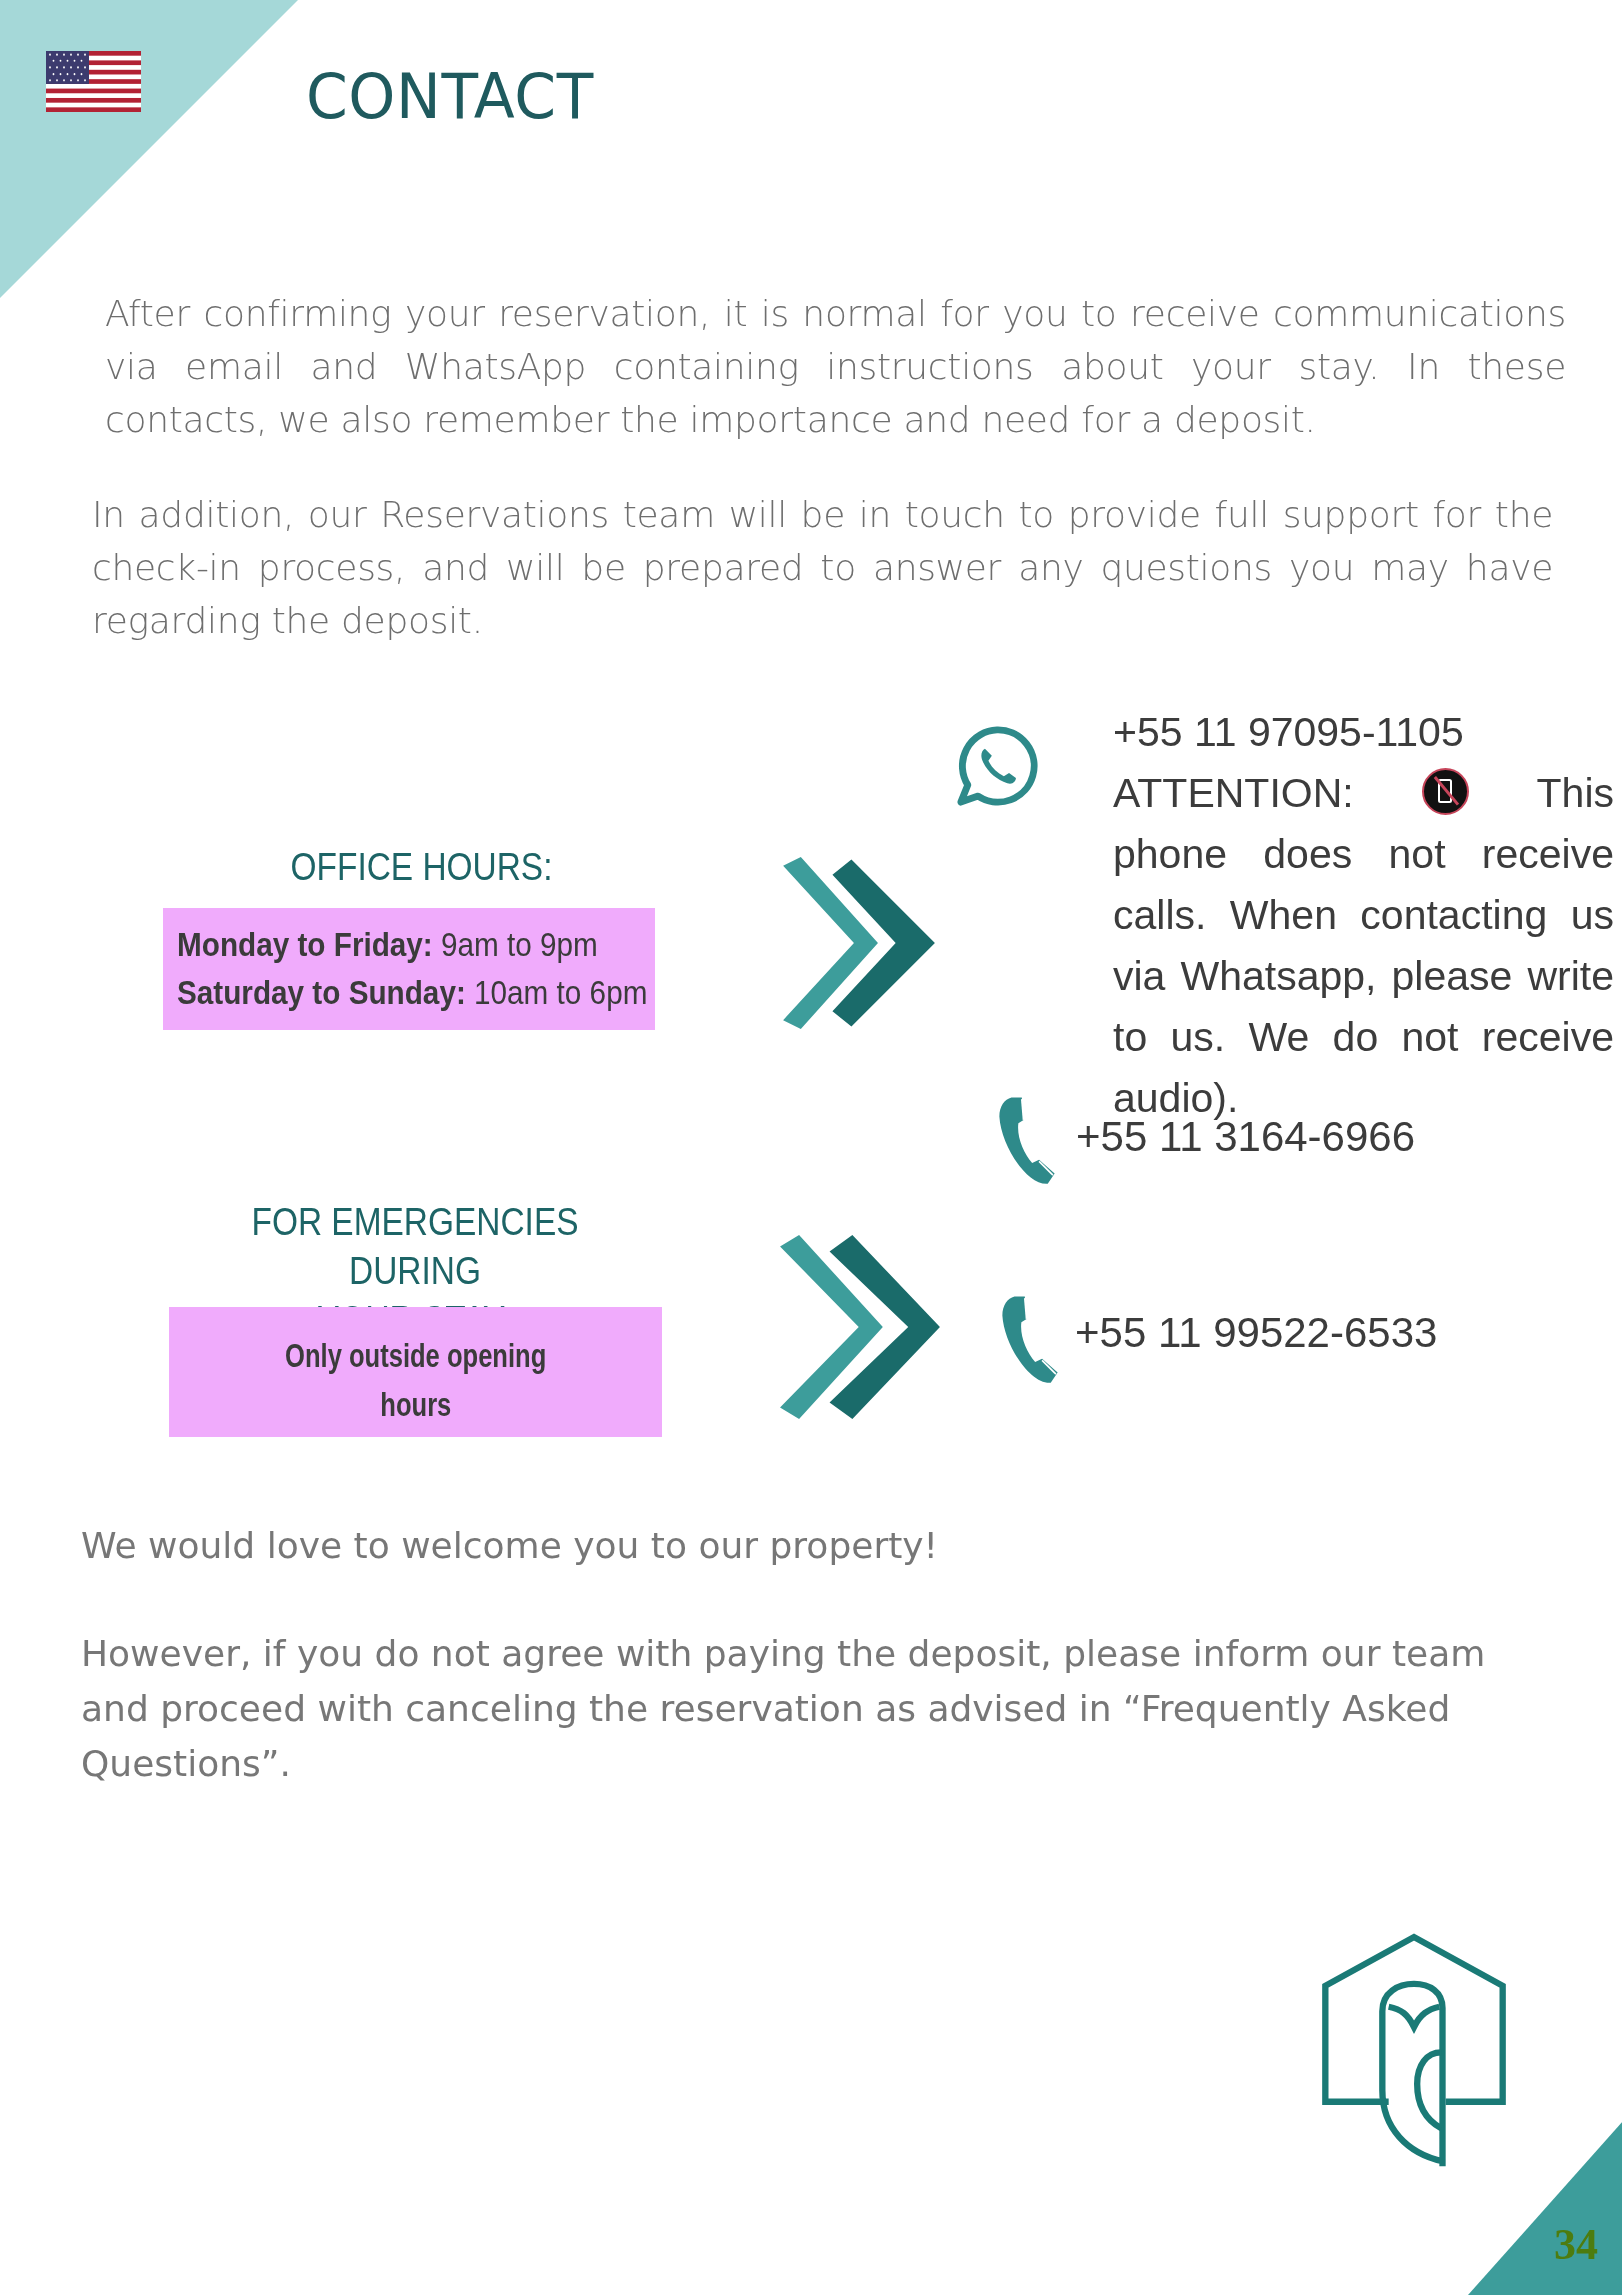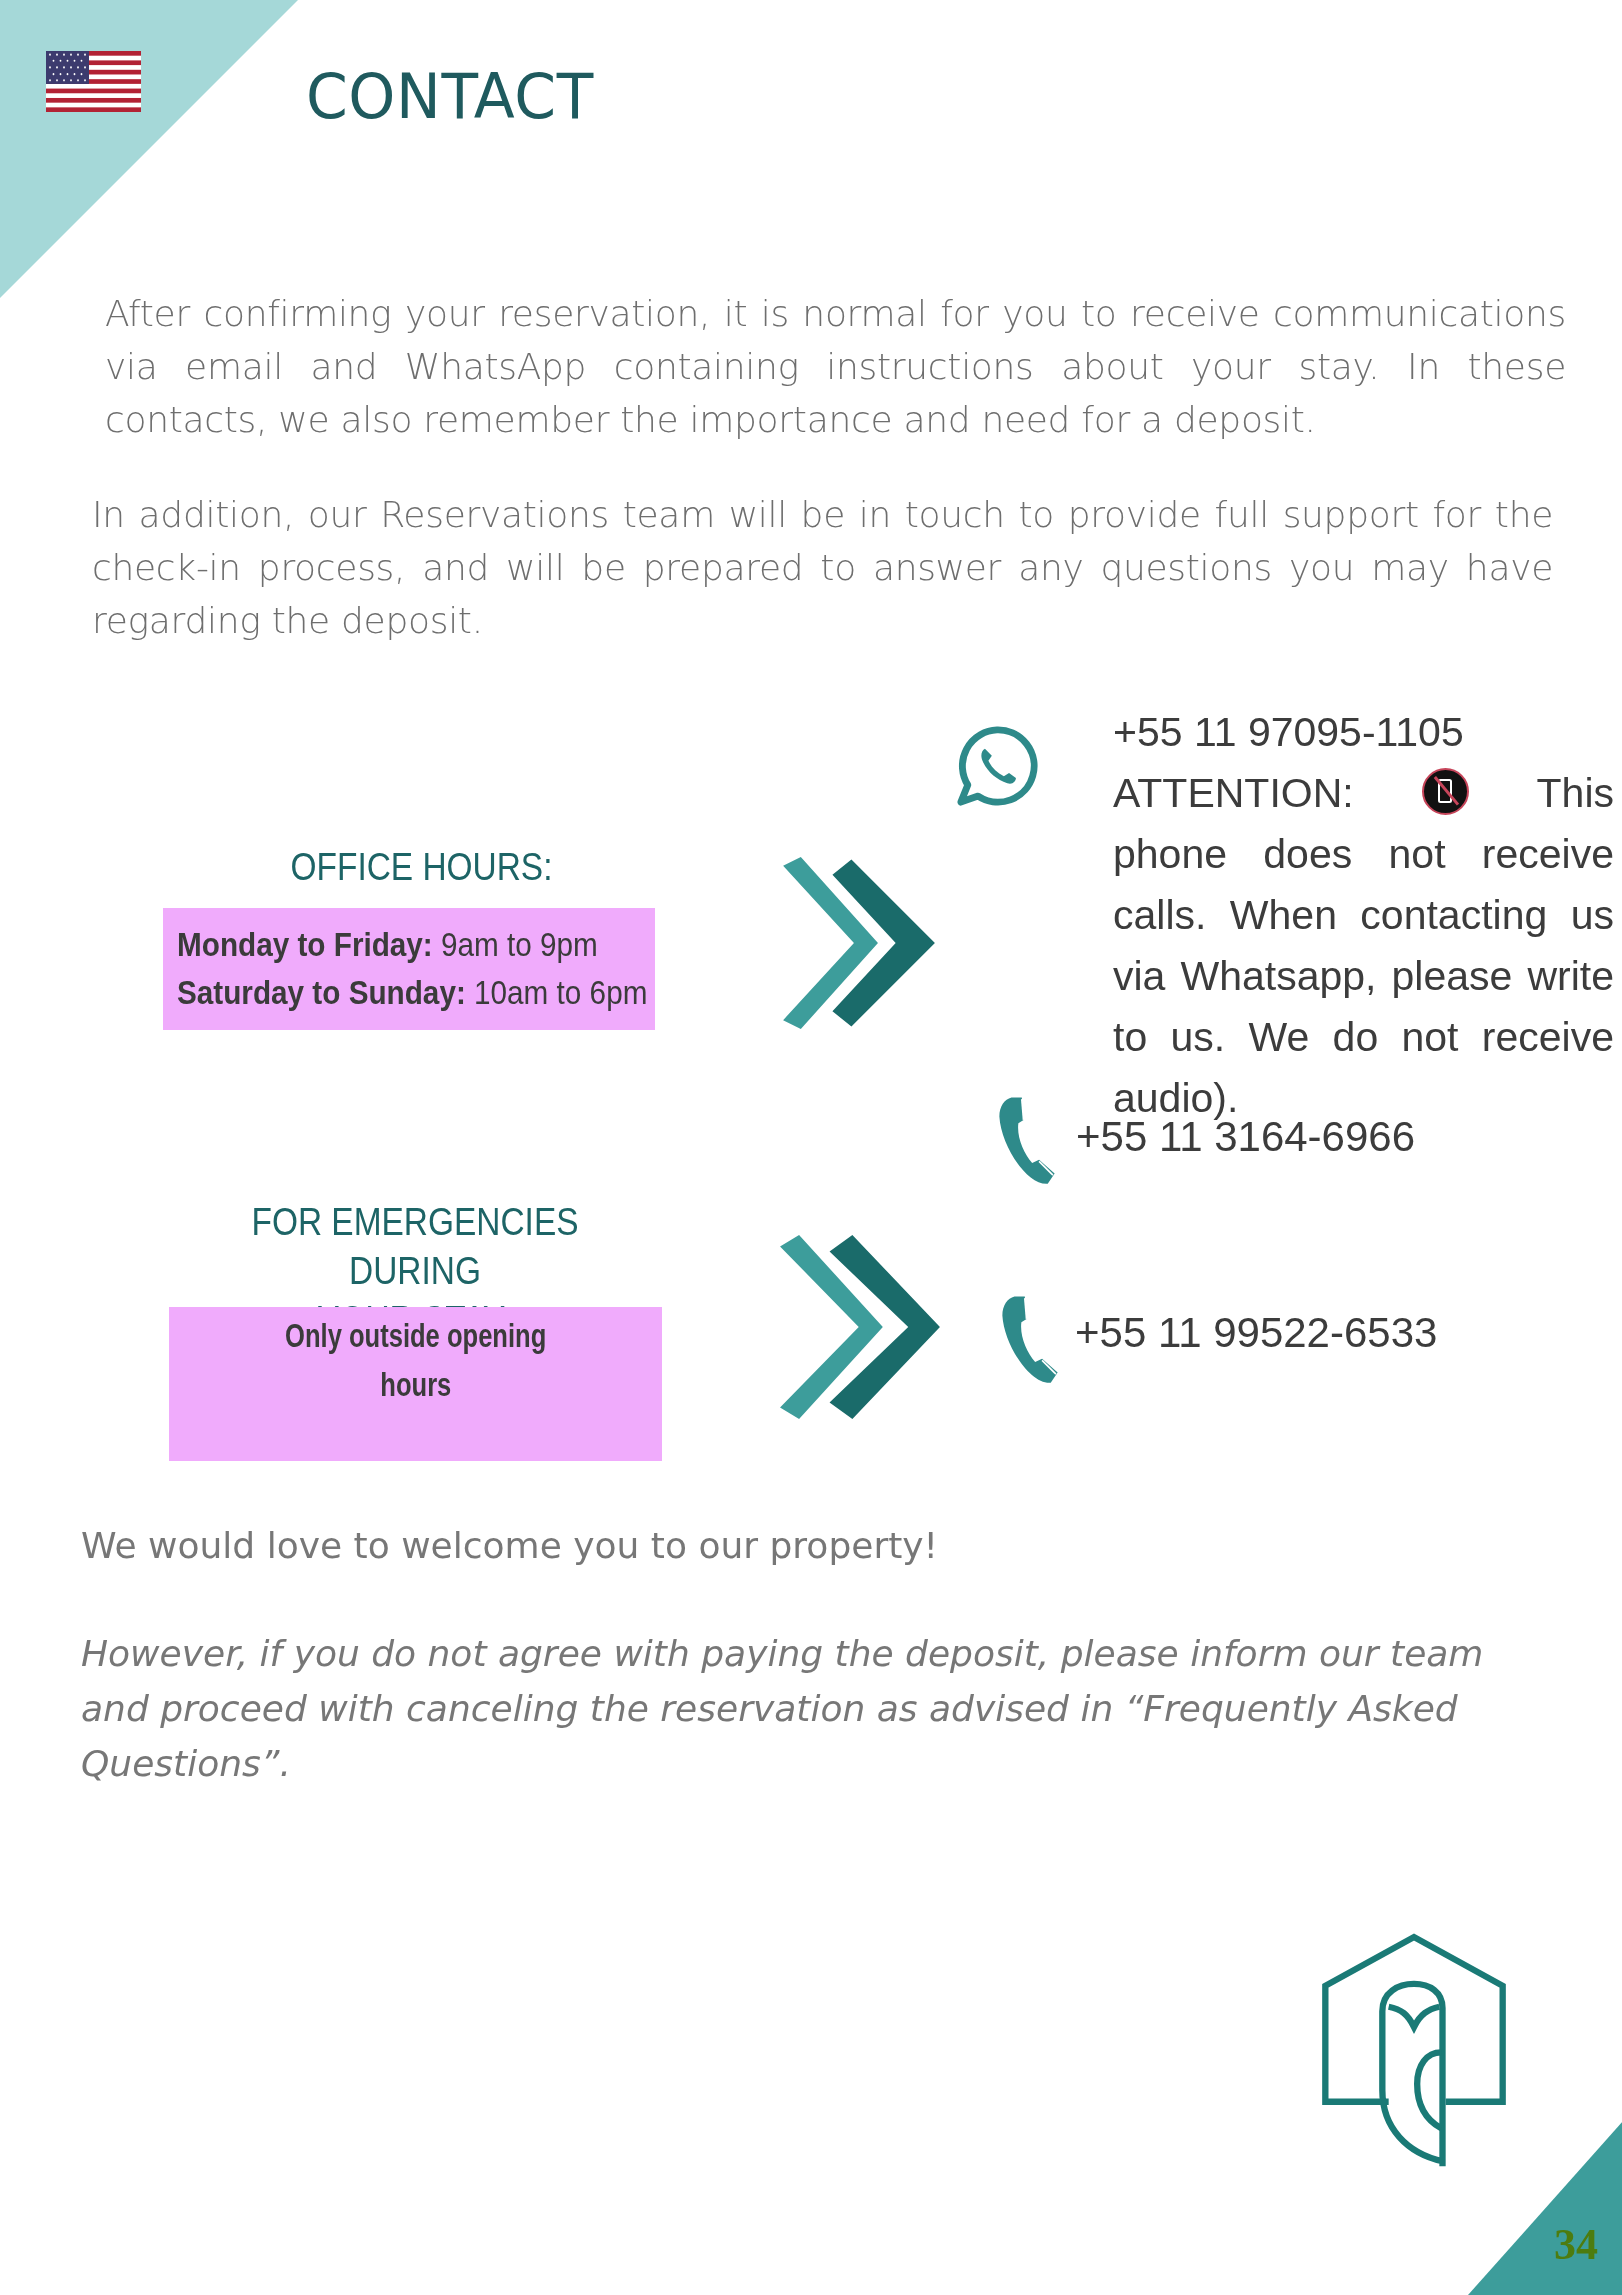--- a/index.html
+++ b/index.html
@@ -36,41 +36,41 @@
       position: absolute; left: 92px; width: 1461px;
       font-family: "DejaVu Sans", sans-serif; font-weight: 200;
       color: #6e6e6e; font-size: 36px; line-height: 53px;
       text-align: justify; letter-spacing: -0.3px;
     }
     .para-2 { top: 488px; }
     .para-1 { top: 274px; }
     .closing { position: absolute; left: 81px; width: 1464px;
       font-family: "DejaVu Sans", sans-serif; color: #777; font-size: 36px; line-height: 55px; }
     .closing-1 { top: 1518px; }
-    .closing-2 { top: 1626px; font-style: italic; }
+    .closing-2 { top: 1626px; }
 
     .section-heading {
       position: absolute; text-align: center;
       color: #1d6466; font-size: 38px; line-height: 49px;
       font-family: "Liberation Sans", sans-serif;
       transform: scaleX(0.88);
     }
     .office-heading { left: 165px; width: 513px; top: 843px; }
     .emerg-heading { left: 152px; width: 526px; top: 1198px; }
 
     .info-box {
       position: absolute; background: #f0abfc; color: #3b3b3b;
       font-family: "Liberation Sans", sans-serif;
     }
     .office-box { left: 163px; top: 908px; width: 492px; height: 122px;
       font-size: 33px; line-height: 48px; padding: 12.7px 0 0 14px; box-sizing: border-box; }
     .office-box .row { white-space: nowrap; transform: scaleX(0.9); transform-origin: left; }
     .office-box b { font-weight: bold; }
-    .emerg-box { left: 169px; top: 1307px; width: 493px; height: 154px;
-      font-size: 33px; line-height: 49px; text-align: center; padding-top: 4px; box-sizing: border-box; font-weight: bold; }
+    .emerg-box { left: 169px; top: 1307px; width: 493px; height: 130px;
+      font-size: 33px; line-height: 49px; text-align: center; padding-top: 24px; box-sizing: border-box; font-weight: bold; }
     .emerg-box span { display: inline-block; transform: scaleX(0.88); }
 
     .chevrons { position: absolute; }
     .chev-1 { left: 783px; top: 857px; width: 152px; height: 172px; }
     .chev-2 { left: 780px; top: 1235px; width: 160px; height: 184px; }
 
     .wa-icon { position: absolute; left: 954px; top: 723px; width: 86px; height: 86px; }
     .contact-text {
       position: absolute; left: 1066px; width: 501px;
       font-family: "Liberation Sans", sans-serif; color: #3c3c3c;

